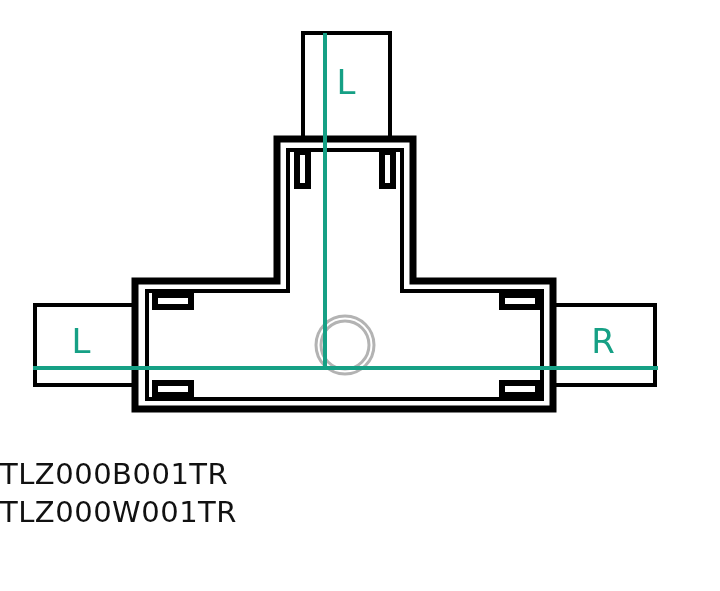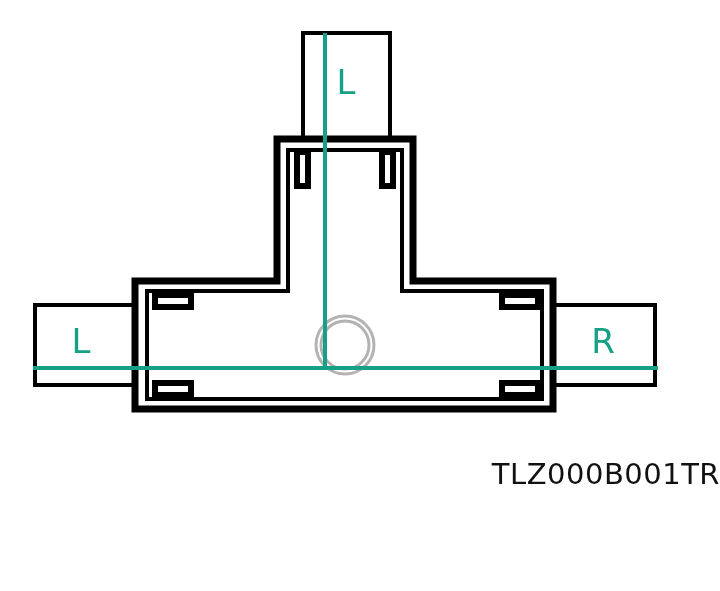--- a/index.html
+++ b/index.html
@@ -24,21 +24,21 @@
     top: 0;
     width: 720px;
     height: 591px;
     display: block;
   }
   .part-labels {
     position: absolute;
     left: 0;
     width: 720px;
     top: 455px;
-    text-align: right;
+    text-align: left;
     color: #111111;
     font-family: "DejaVu Sans", sans-serif;
     font-size: 29px;
     letter-spacing: 0.5px;
     line-height: 38px;
     user-select: text;
   }
   .part-label-line {
     display: block;
     white-space: pre;
@@ -85,15 +85,16 @@
     <g>
       <text x="346" y="84" fill="#16a085" font-family="DejaVu Sans, sans-serif" font-size="34" text-anchor="middle" dominant-baseline="middle">L</text>
       <text x="81" y="343" fill="#16a085" font-family="DejaVu Sans, sans-serif" font-size="34" text-anchor="middle" dominant-baseline="middle">L</text>
       <text x="603" y="343" fill="#16a085" font-family="DejaVu Sans, sans-serif" font-size="34" text-anchor="middle" dominant-baseline="middle">R</text>
     </g>
 
   </svg>
 
   <div class="part-labels">
     <span class="part-label-line">TLZ000B001TR</span>
+    <span class="part-label-line">TLZ000W001TR</span>
   </div>
 
 </div>
 
 </body></html>

